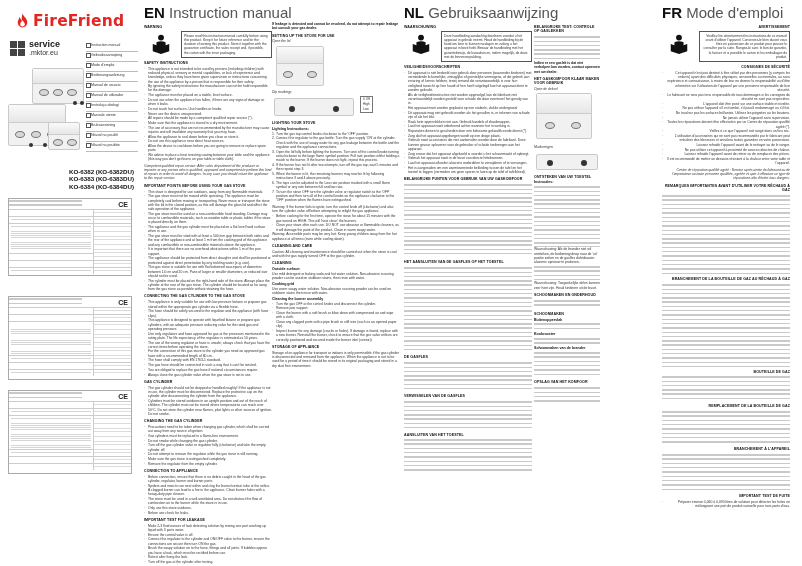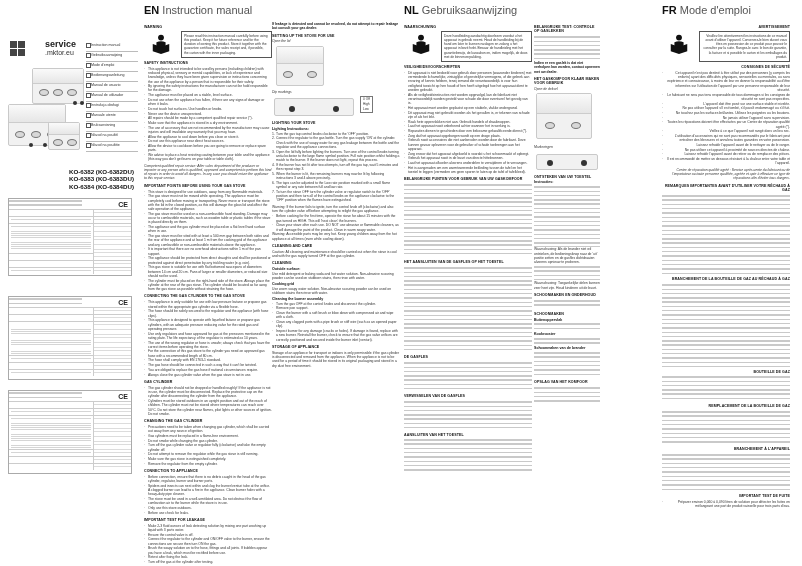--- a/index.html
+++ b/index.html
@@ -12,39 +12,39 @@
   .p-nl { left: 402px; width: 262px; }
   .p-fr { left: 600px; width: 202px; text-align: right; }
 
   
   .logo { position: absolute; left: 14px; top: 12px; display: flex; align-items: center; gap: 2px; }
   .logo .flame { width: 17px; height: 16px; }
   .logo .brand { font-family: "DejaVu Sans", sans-serif; font-weight: bold; font-size: 15.5px; color: #e42520; letter-spacing: 0.2px; }
   .svc { position: absolute; left: 10px; top: 40px; display: flex; gap: 4px; align-items: center; }
   .svc .icons { display: grid; grid-template-columns: 7px 7px; gap: 1px; }
   .svc .icons span { width: 7px; height: 7px; background: #444; display: block; }
-  .svc .txt { font-size: 7px; line-height: 7px; color: #333; margin-left: 16px; }
+  .svc .txt { font-size: 7px; line-height: 7px; color: #333; }
   .svc .txt b { display: block; font-size: 9px; line-height: 9px; color: #222; }
   .langs { position: absolute; left: 86px; top: 42px; width: 52px; }
   .langs li { list-style: none; font-size: 3.6px; line-height: 5px; border-bottom: 0.6px solid #bbb; padding: 1px 0 1px 5px; height: 10px; color: #333; position: relative; }
   .langs li::before { content: ""; position: absolute; left: 0; top: 1px; width: 3px; height: 3px; border: 0.5px solid #555; }
   .stove { position: absolute; background: #f1f1f1; border: 1px solid #c9c9c9; border-radius: 2px; }
   .stove .lid { position: absolute; left: 0; right: 0; top: 0; height: 45%; background: linear-gradient(#fafafa,#e6e6e6); border-bottom: 1px solid #ccc; }
   .stove .burner { position: absolute; width: 10px; height: 7px; border: 1px solid #777; border-radius: 50%; background: #d8d8d8; }
   .stove .knob { position: absolute; width: 4px; height: 4px; border-radius: 50%; background: #333; bottom: -2px; }
   .models { position: absolute; left: 64px; top: 168px; font-weight: bold; font-size: 6.2px; line-height: 7.4px; color: #111; text-align: right; width: 70px; }
   .cert { position: absolute; left: 8px; width: 124px; border: 0.6px solid #aaa; background: #fff; }
   .cert .hd { font-size: 2.6px; line-height: 3.2px; padding: 1px 2px; color: #555; }
   .cert .ce { position: absolute; right: 3px; top: 2px; font-size: 7px; font-weight: bold; color: #222; }
   .cert .row { display: flex; border-top: 0.5px solid #ccc; }
   .cert .row .l { flex: 1; height: 5px; background: repeating-linear-gradient(#fff 0 1.5px, #d5d5d5 1.5px 2.2px); margin: 0.5px 2px; }
   .cert .row .r { width: 38px; border-left: 0.5px solid #ccc; height: 6px; background: repeating-linear-gradient(#fff 0 2px, #dcdcdc 2px 2.6px); }
 
   
-  .lang-title { position: absolute; top: 4px; font-size: 11px; color: #555; white-space: nowrap; }
+  .lang-title { position: absolute; top: 4px; font-size: 15px; color: #555; white-space: nowrap; }
   .lang-title b { color: #111; font-weight: bold; }
   .col { position: absolute; font-size: 3.4px; line-height: 4.3px; color: #333; }
   .col h4 { font-size: 3.6px; font-weight: bold; color: #111; margin: 3px 0 1.5px; text-transform: uppercase; letter-spacing: 0.1px; }
   .col h5 { font-size: 3.6px; font-weight: bold; color: #111; margin: 1.5px 0 0.5px; }
   .col p { margin: 0 0 1px; }
   .col ul { list-style: none; }
   .col li { padding-left: 4px; position: relative; margin-bottom: 0.4px; }
   .col li::before { content: "·"; position: absolute; left: 0; top: 0; }
   .col ol { list-style: none; counter-reset: n; }
   .col ol li::before { counter-increment: n; content: counter(n) "."; }
@@ -53,20 +53,27 @@
   .warnbox .ico { width: 34px; height: 26px; display: flex; align-items: center; justify-content: center; }
   .warnbox .txt { flex: 1; border: 0.6px solid #555; padding: 2px; font-size: 3.3px; line-height: 4.2px; }
   .pic { position: relative; margin: 2px 0; }
   .legend-box { position: absolute; border: 0.6px solid #777; font-size: 3.2px; line-height: 5px; padding: 0 2px; background:#fff; }
   .bold-note { font-weight: bold; color: #111; }
 </style>
 </head>
 <body>
 
 <section class="page p-cover">
+  <div class="logo">
+    <svg class="flame" viewBox="0 0 20 20">
+      <path d="M10 1 C12 5 16 7 16 12 A6 6 0 0 1 4 12 C4 9 6 8 6 5 C8 7 8 9 9 10 C9 7 9 4 10 1Z" fill="#e42520"></path>
+      <path d="M10 9 C11 11 13 12 13 14 A3 3 0 0 1 7 14 C7 12 9 11 10 9Z" fill="#fff"></path>
+    </svg>
+    <span class="brand">FireFriend</span>
+  </div>
 
   <div class="svc">
     <div class="icons">
       <span></span>
         <span></span>
       <span></span>
         <span></span>
     </div>
     <div class="txt">
       <b>service</b>

